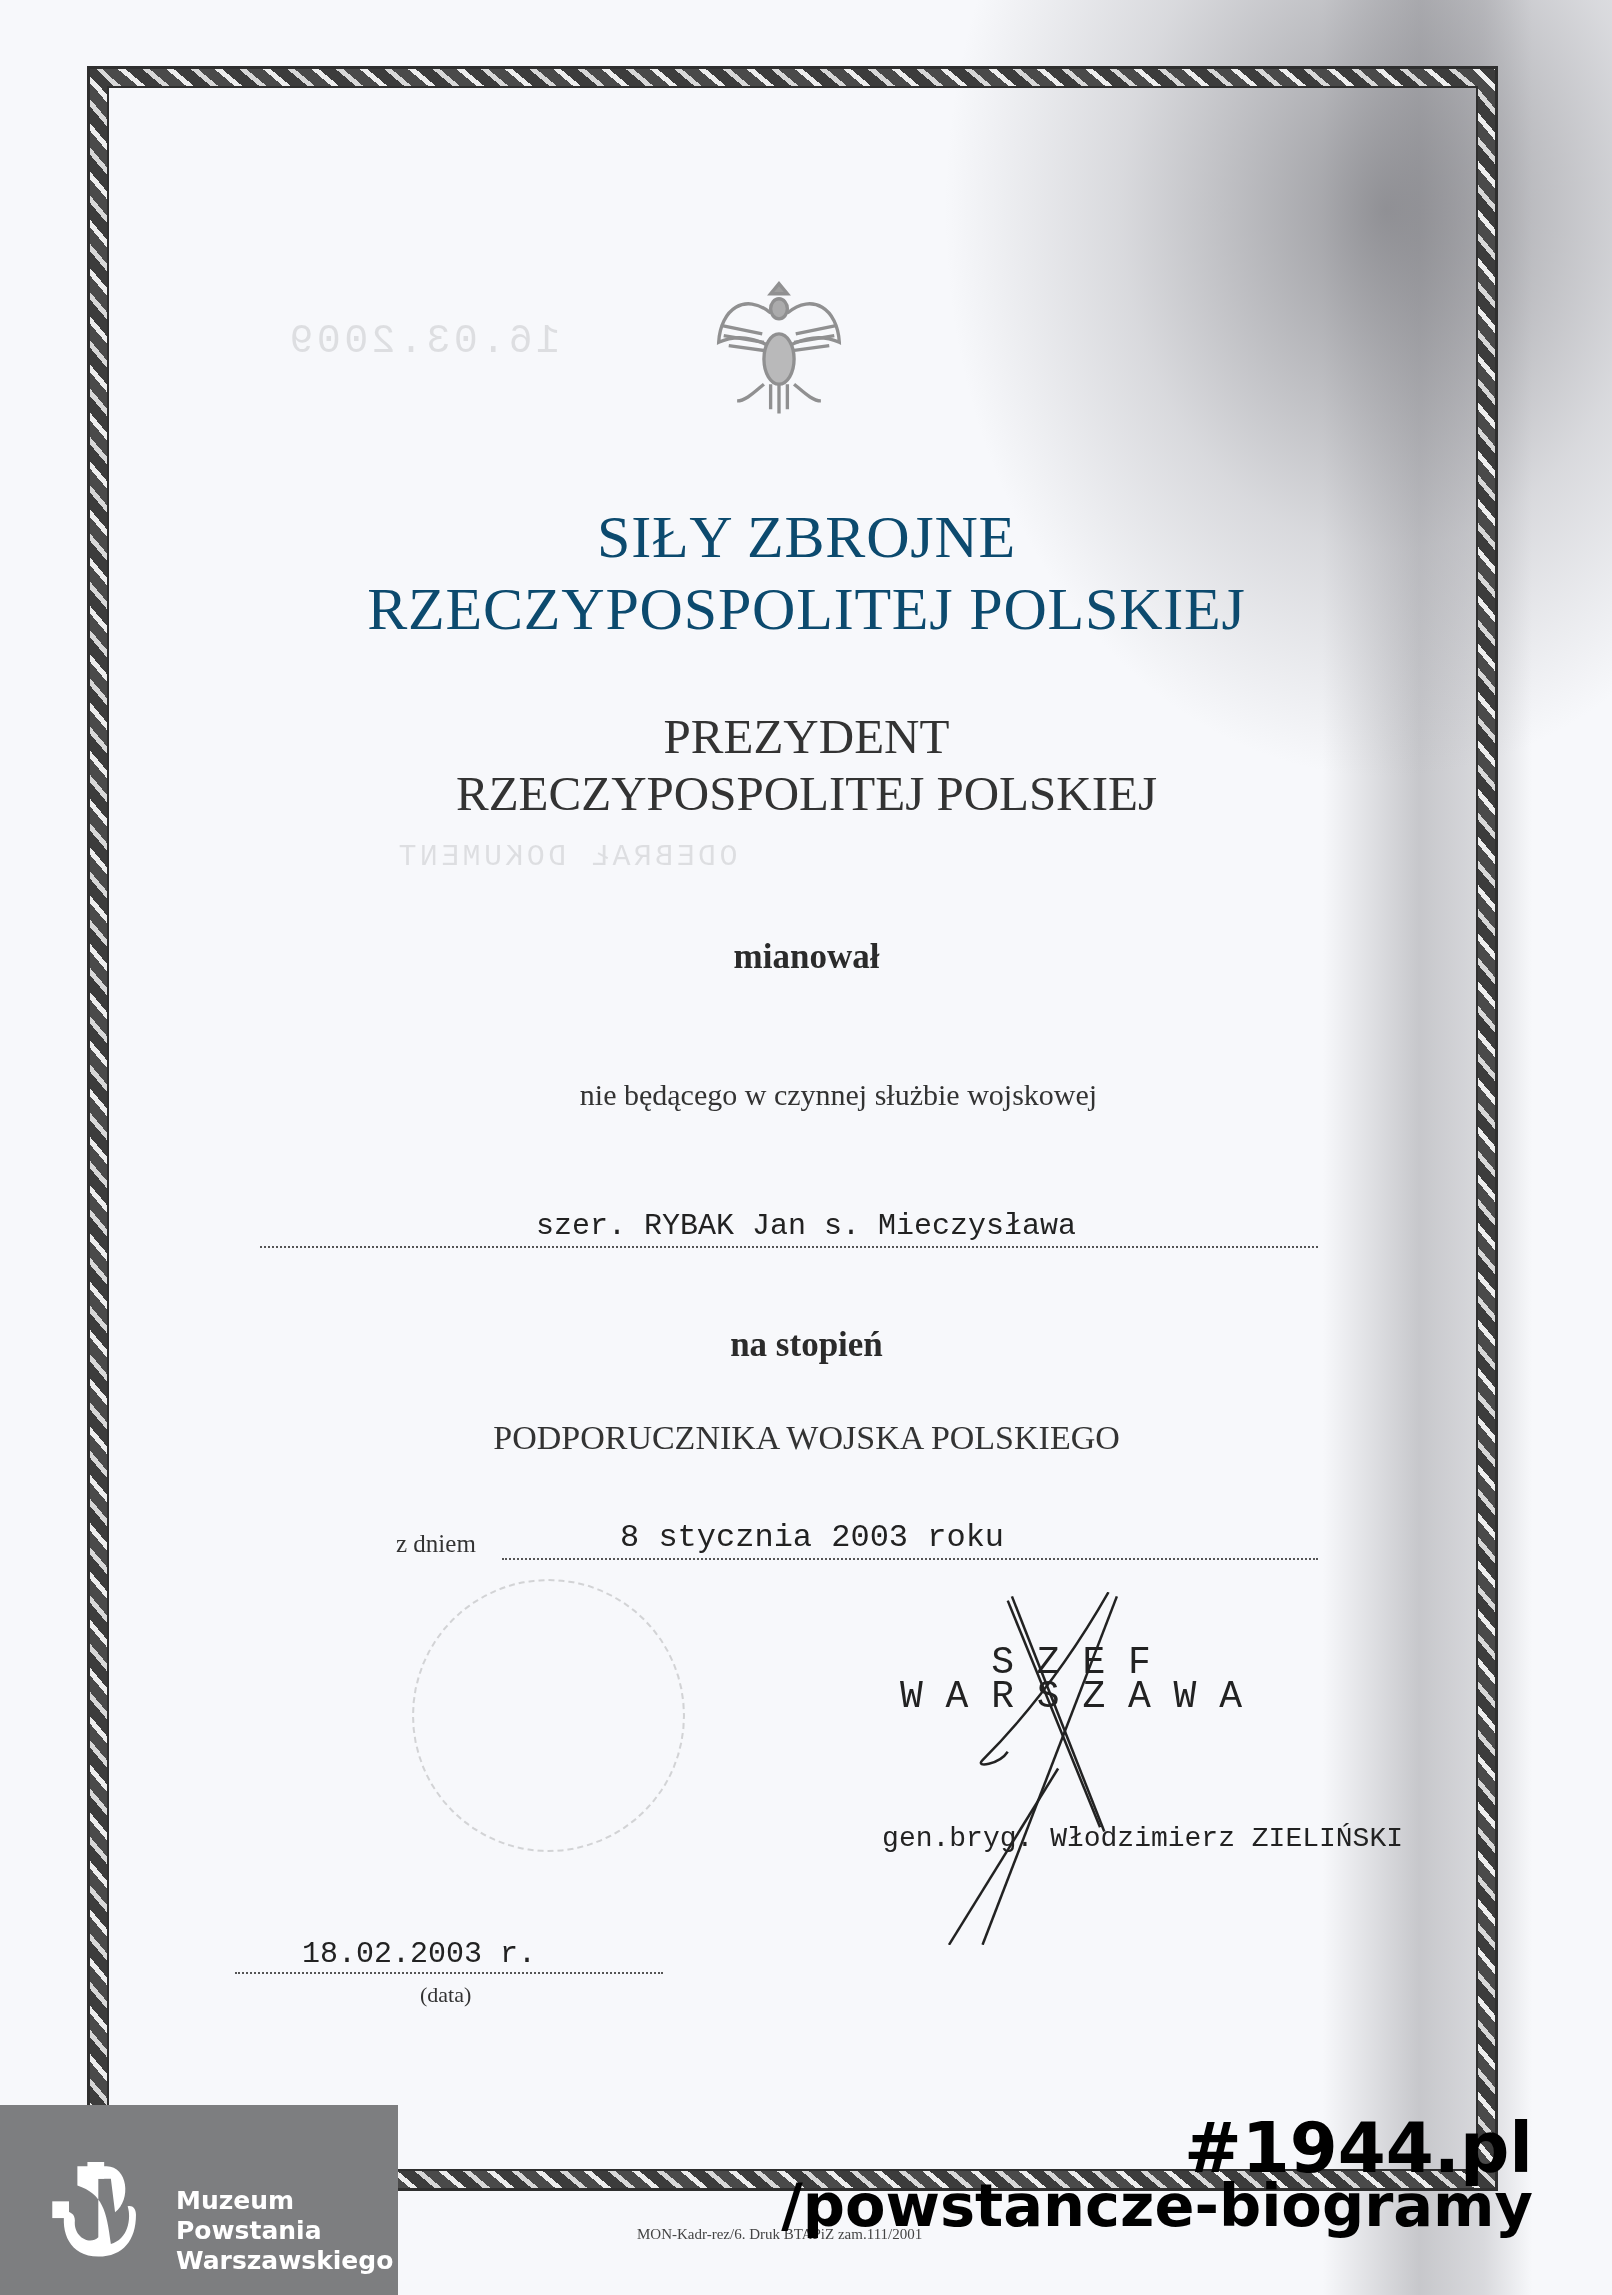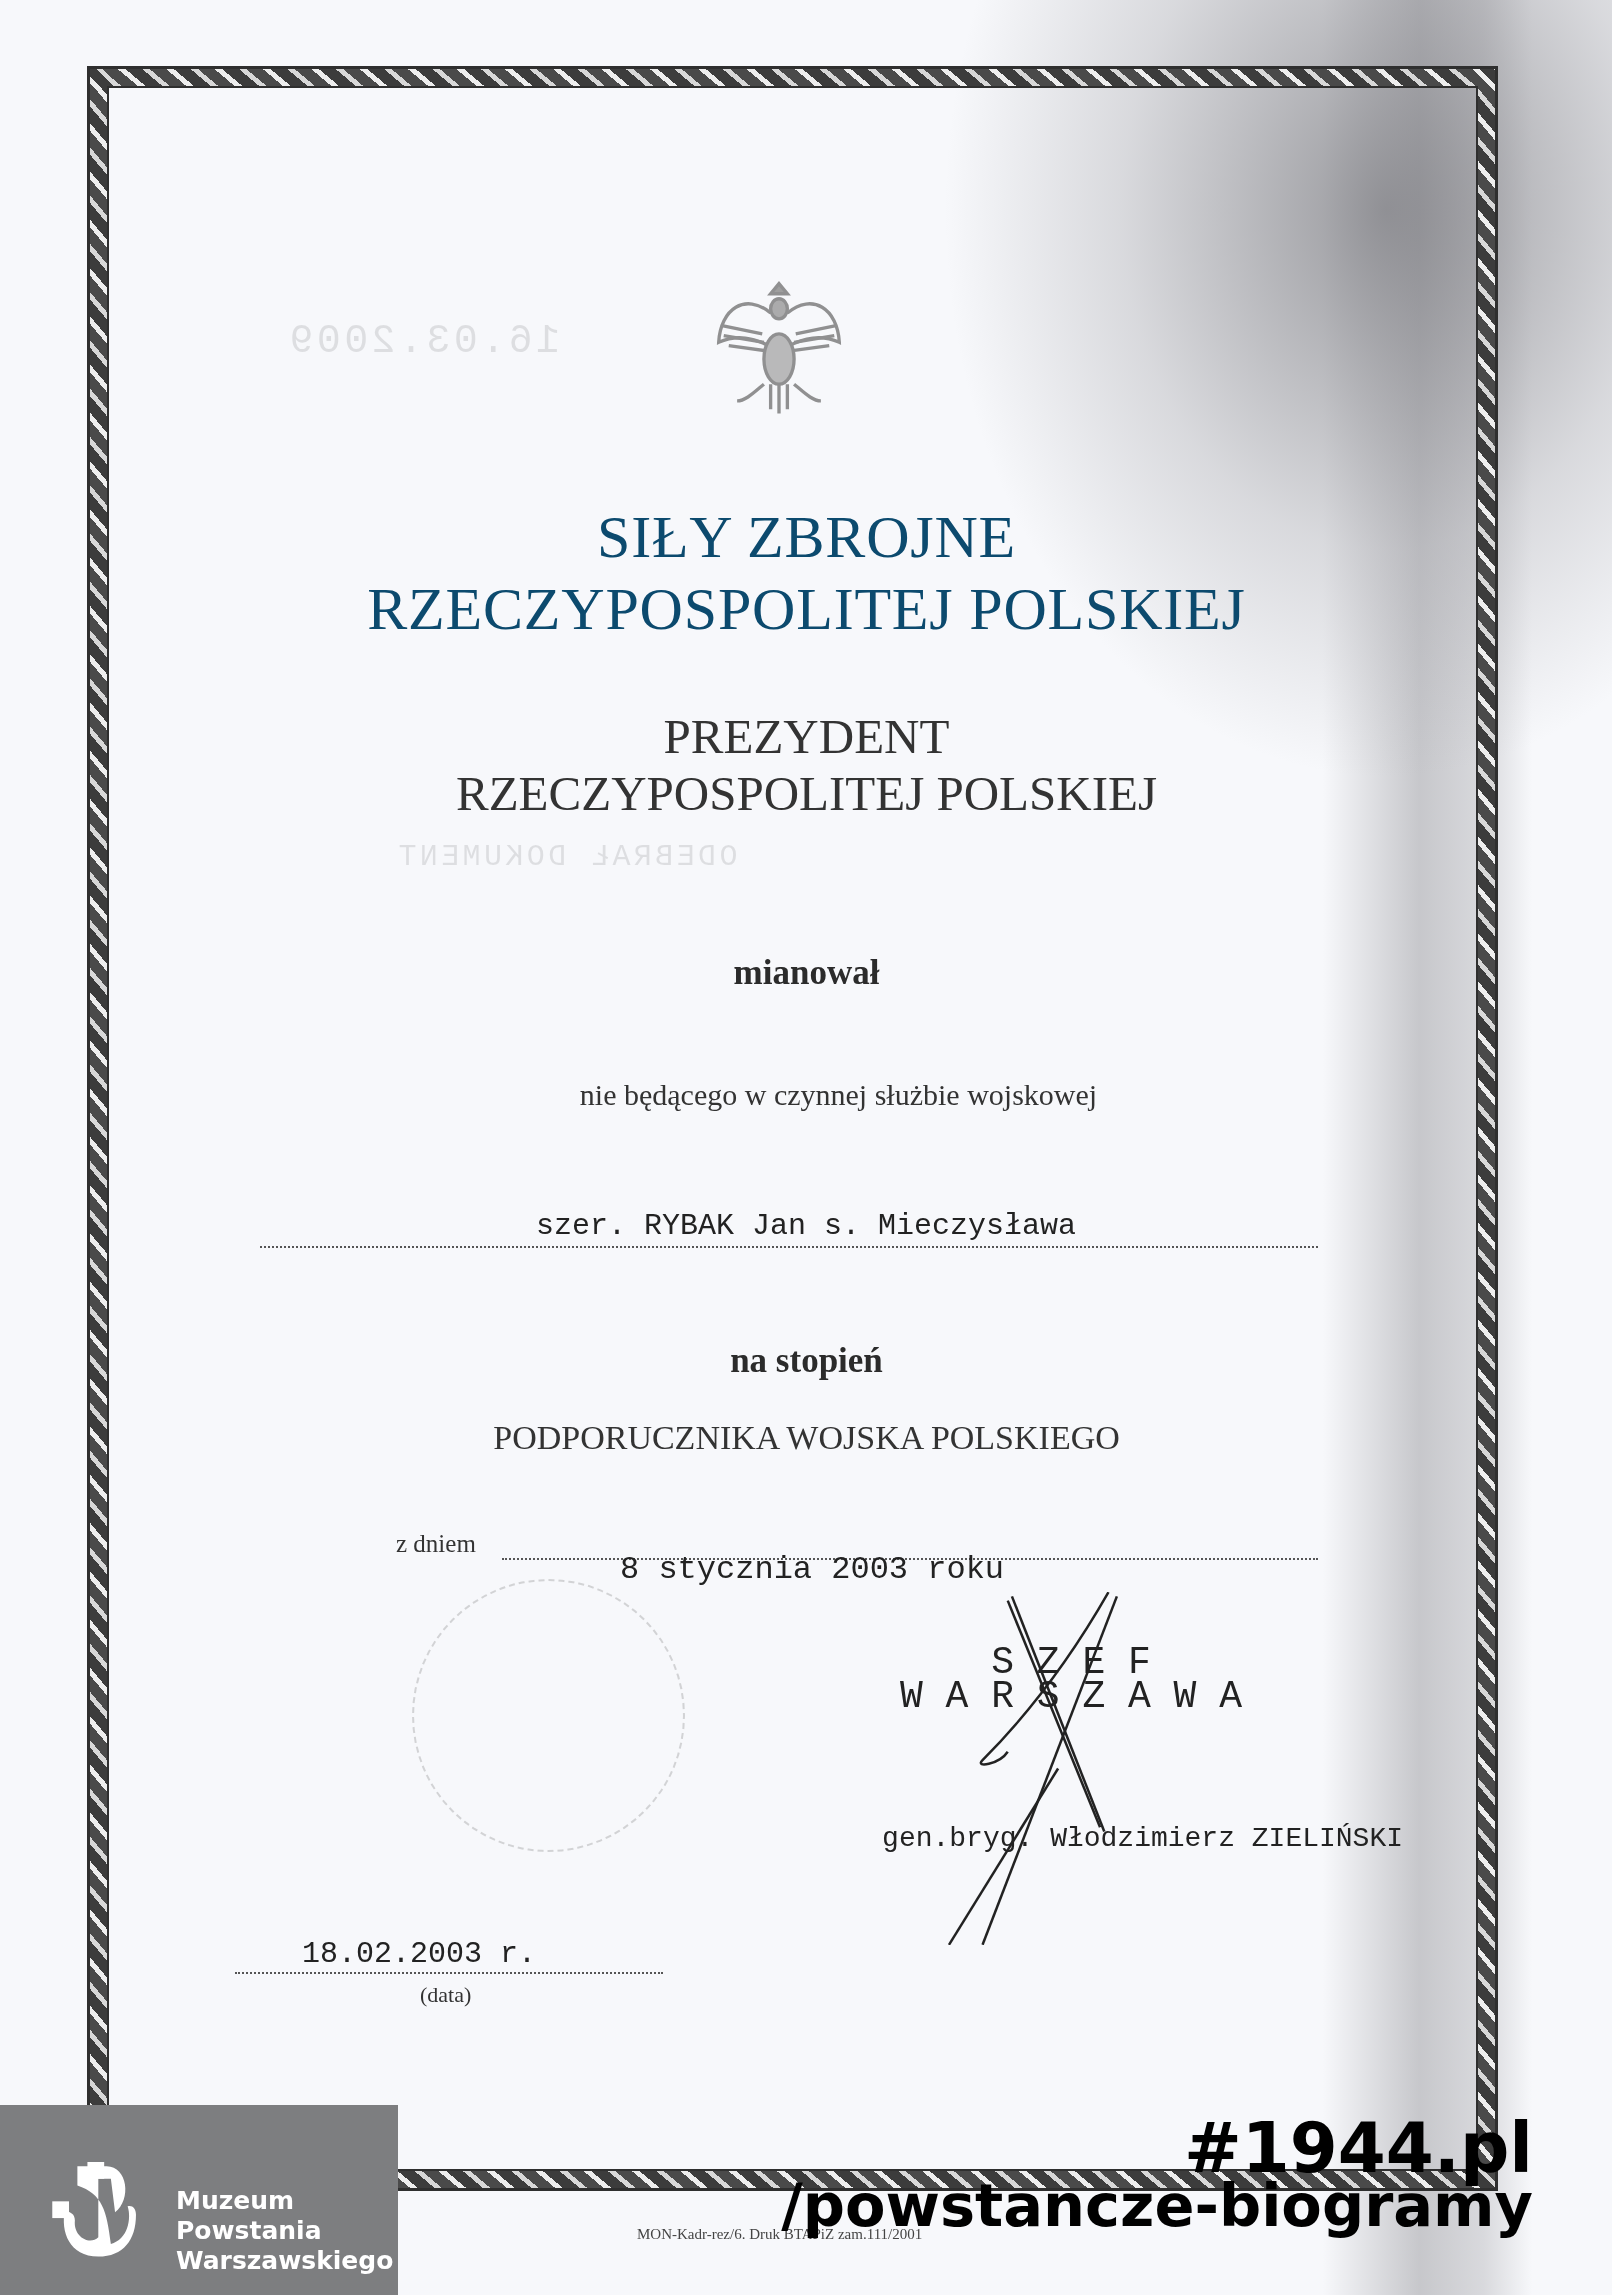--- a/index.html
+++ b/index.html
@@ -27,21 +27,21 @@
   .frame-inner {
     position:absolute; left:87px; top:66px; width:1411px; height:2125px;
     box-sizing:border-box; border:3.4px solid #2f2f2f; outline:2.5px solid #2f2f2f; outline-offset:-22px;
   }
   .abs { position:absolute; }
   .center { left:0; width:1613px; text-align:center; }
   .eagle { left:712px; top:275px; width:134px; height:143px; }
   .ghost { color:rgba(0,0,0,0.10); font-family:"Liberation Mono", monospace; font-size:40px; letter-spacing:3.4px; transform:scaleX(-1); }
   .h1 { font-size:60px; letter-spacing:0.8px; color:#0c4a6e; line-height:67px; }
   .h2 { font-size:49px; color:#333; line-height:55px;font-family:Liberation Serif, serif; }
-  .bold { font-weight:bold; font-size:35px; color:#2b2b2b;margin-top:16px; }
+  .bold { font-weight:bold; font-size:35px; color:#2b2b2b; }
   .normal { font-size:30px; color:#333; }
   .mono { font-family:"Liberation Mono", monospace; color:#222; }
   .dotted { border-bottom:2.5px dotted #555; }
   .stamp { left:412px; top:1579px; width:269px; height:269px; border-radius:50%; border:2.5px dashed rgba(100,100,100,0.25); }
   .sig { left:907px; top:1592px; width:319px; height:353px; }
   .logo-box { left:0; top:2105px; width:398px; height:191px; background:#7d7e80; }
   .logo-text { color:#fff; font-family:"DejaVu Sans", sans-serif; font-weight:bold; font-size:25px; line-height:30px; }
   .wm { font-family:"DejaVu Sans", sans-serif; font-weight:bold; color:#000; text-align:right; right:80px; }
 </style>
 </head>
@@ -81,21 +81,21 @@
 <div class="abs dotted" style="left:260px; top:1209px; width:1058px; height:37px;">
   <div class="mono" style="text-align:center; font-size:30px; padding-left:34px;">szer. RYBAK Jan s. Mieczysława</div>
 </div>
 
 <div class="abs center bold" style="top:1325px;">na stopień</div>
 
 <div class="abs center normal" style="top:1419px; font-size:34px;">PODPORUCZNIKA WOJSKA POLSKIEGO</div>
 
 <div class="abs normal" style="left:396px; top:1530px; font-size:25px;">z dniem</div>
 <div class="abs dotted" style="left:502px; top:1519px; width:816px; height:39px;">
-  <div class="mono" style="padding-left:118px; font-size:32px;margin-top:32px;">8 stycznia 2003 roku</div>
+  <div class="mono" style="padding-left:118px; font-size:32px;">8 stycznia 2003 roku</div>
 </div>
 
 <div class="abs stamp"></div>
 
 <div class="abs mono" style="left:739px; width:664px; text-align:center; top:1646px; font-size:38px; line-height:34px;">
   <div>S Z E F</div>
   <div>W A R S Z A W A</div>
 </div>
 <div class="abs mono" style="left:739px; width:664px; text-align:right; top:1823px; font-size:28px;">gen.bryg. Włodzimierz ZIELIŃSKI</div>
 

